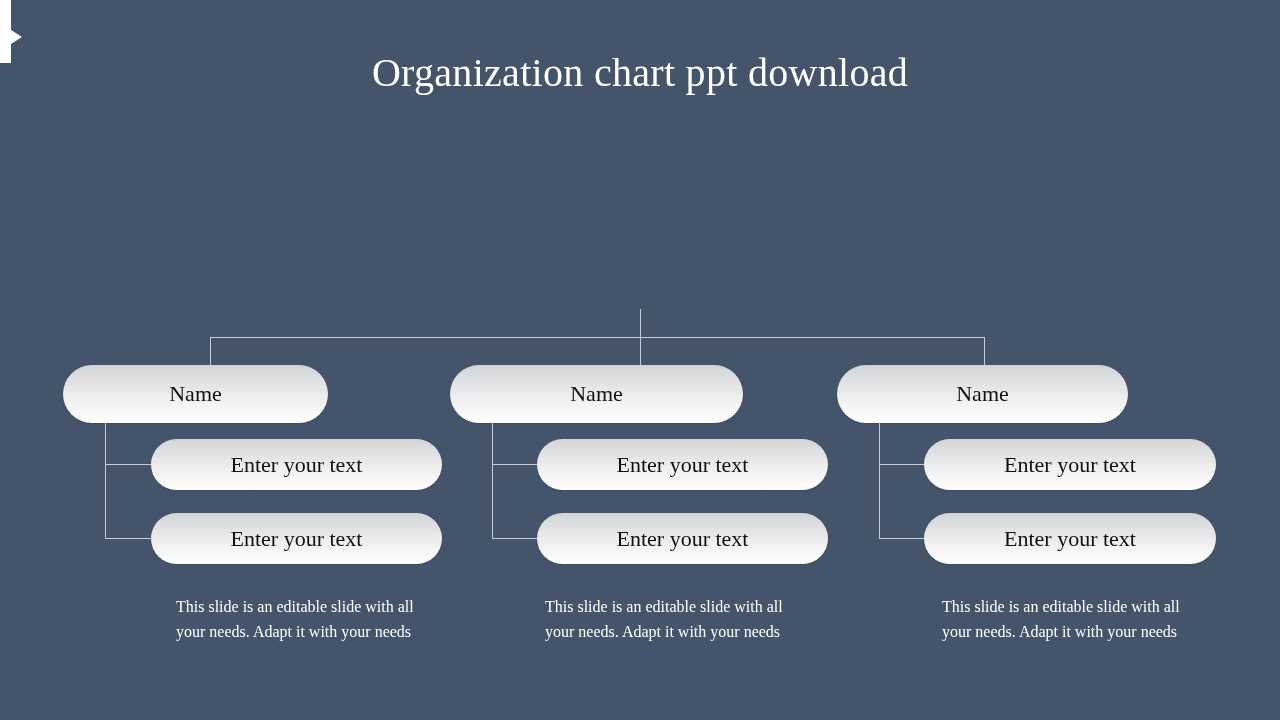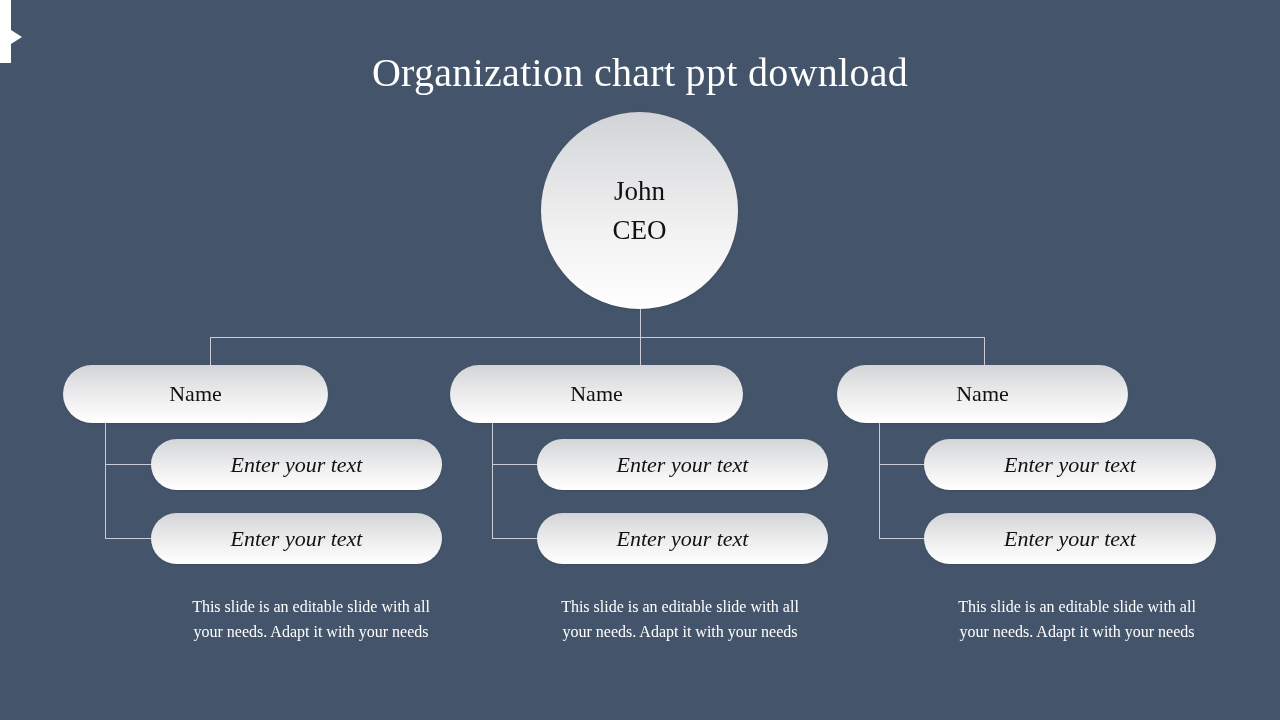--- a/index.html
+++ b/index.html
@@ -95,31 +95,29 @@
     color: #111111;
     box-shadow: 0 1px 2px rgba(0,0,0,0.10);
   }
   .pill-name {
     height: 58px;
     font-size: 22px;
   }
   .pill-sub {
     height: 51px;
     font-size: 22px;
-    font-style: italic;
   }
 
   
   .note {
     position: absolute;
     color: #ffffff;
     font-size: 16px;
     line-height: 25px;
     width: 270px;
-    text-align: center;
   }
 </style>
 </head>
 <body>
 
 <div id="slide">
 
   <div class="left-tab">
     <div class="left-tab-arrow"></div>
   </div>
@@ -141,24 +139,20 @@
   <div class="line line-h" style="left:105px; top:538px; width:47px;"></div>
 
   <div class="line line-v" style="left:492px; top:415px; height:124px;"></div>
   <div class="line line-h" style="left:492px; top:464px; width:46px;"></div>
   <div class="line line-h" style="left:492px; top:538px; width:46px;"></div>
 
   <div class="line line-v" style="left:879px; top:415px; height:124px;"></div>
   <div class="line line-h" style="left:879px; top:464px; width:46px;"></div>
   <div class="line line-h" style="left:879px; top:538px; width:46px;"></div>
 
-  <div class="root-node">
-    <div>John</div>
-    <div>CEO</div>
-  </div>
 
   <div class="pill pill-name" style="left:63px; top:365px; width:265px;">Name</div>
   <div class="pill pill-sub" style="left:151px; top:439px; width:291px;">Enter your text</div>
   <div class="pill pill-sub" style="left:151px; top:513px; width:291px;">Enter your text</div>
   <div class="note" style="left:176px; top:594px;">This slide is an editable slide with all your needs. Adapt it with your needs</div>
 
   <div class="pill pill-name" style="left:450px; top:365px; width:293px;">Name</div>
   <div class="pill pill-sub" style="left:537px; top:439px; width:291px;">Enter your text</div>
   <div class="pill pill-sub" style="left:537px; top:513px; width:291px;">Enter your text</div>
   <div class="note" style="left:545px; top:594px;">This slide is an editable slide with all your needs. Adapt it with your needs</div>

